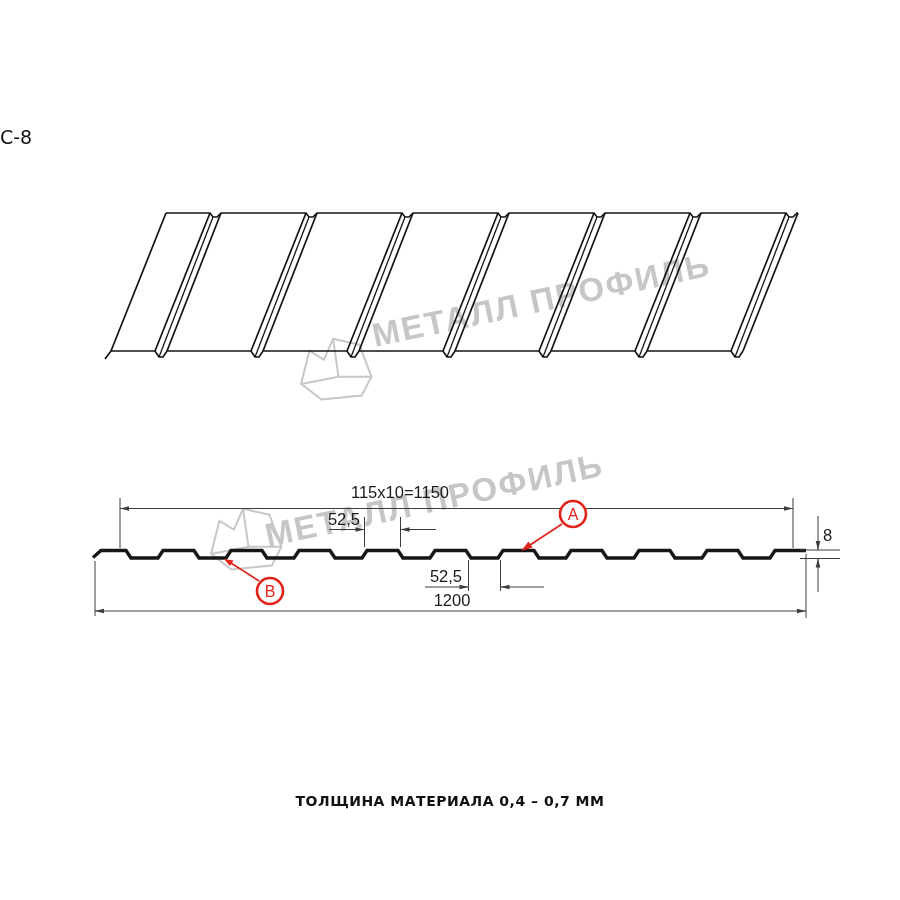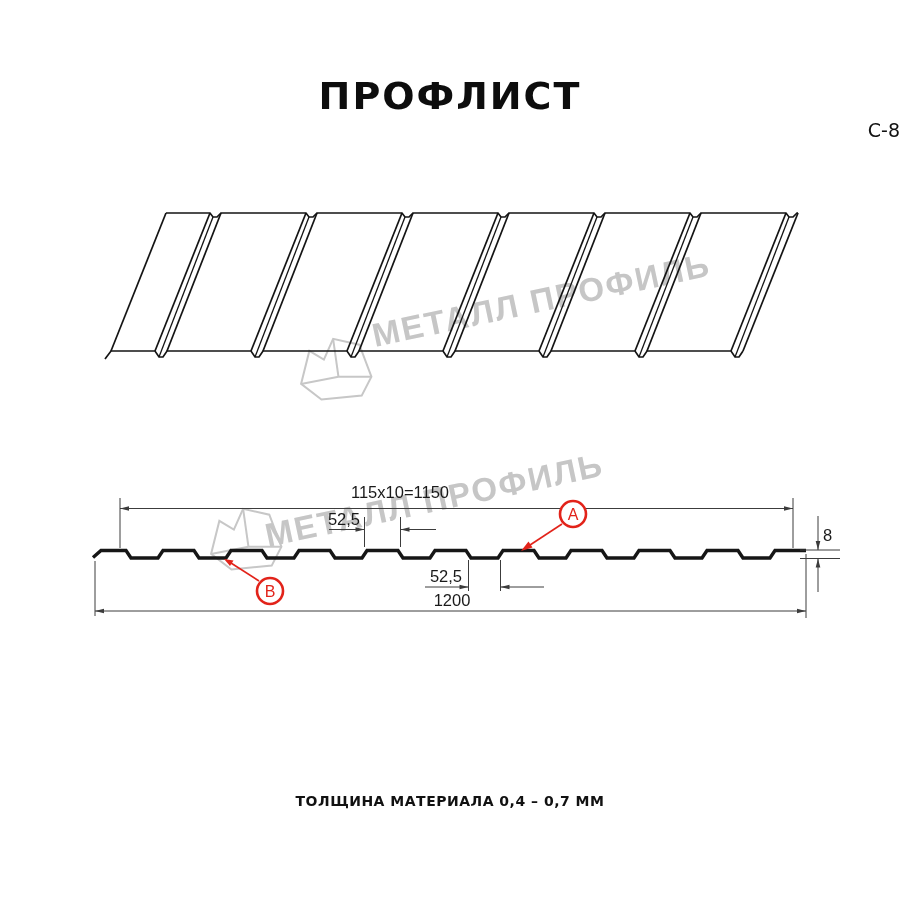--- a/index.html
+++ b/index.html
@@ -1,21 +1,21 @@
 <!DOCTYPE html>
 <html><head>
 <meta charset="utf-8">
 <style>
   html,body{margin:0;padding:0;background:#fff;}
   #stage{position:relative;width:900px;height:900px;background:#ffffff;overflow:hidden;
          font-family:"Liberation Sans",sans-serif;}
   .title{position:absolute;left:0;top:74px;width:900px;text-align:center;
          font-size:38px;font-weight:bold;letter-spacing:2px;color:#0d0d0d;
          font-family:"DejaVu Sans","Liberation Sans",sans-serif;}
-  .subtitle{position:absolute;left:0;top:119px;width:900px;text-align:right;
+  .subtitle{position:absolute;left:0;top:126px;width:900px;text-align:left;
             font-size:19px;font-weight:500;color:#111;
             font-family:"DejaVu Sans","Liberation Sans",sans-serif;}
   .footer{position:absolute;left:0;top:793px;width:900px;text-align:center;
           font-size:14px;font-weight:bold;letter-spacing:0.5px;color:#111;
           font-family:"DejaVu Sans","Liberation Sans",sans-serif;}
   svg{position:absolute;left:0;top:0;}
   .wm{stroke:#c7c7c7;fill:none;stroke-width:2;}
   .wm-text{fill:#c6c6c6;font-weight:bold;font-size:33px;letter-spacing:2px;
            font-family:"Liberation Sans",sans-serif;}
   .sheet{stroke:#141414;fill:none;stroke-width:1.7;stroke-linejoin:miter;}
@@ -27,21 +27,20 @@
   .red-line{stroke:#e2231a;stroke-width:1.6;fill:none;}
   .red-circle{stroke:#e2231a;stroke-width:2.6;fill:#ffffff;}
   .red-arrow{fill:#e2231a;stroke:none;}
   .red-text{fill:#e2231a;font-size:16px;font-family:"Liberation Sans",sans-serif;}
 </style>
 </head>
 <body>
 
 <div id="stage">
 
-  <div class="title">ПРОФЛИСТ</div>
   <div class="subtitle">С-8</div>
 
   <svg width="900" height="900" viewBox="0 0 900 900">
 
     <g>
       <g transform="translate(288,348) rotate(-14)">
         <polygon class="wm" points="4,38 20,8 32,20 46,2 70,14 74,48 60,64 20,58"></polygon>
         <polyline class="wm" points="4,38 42,40 74,48"></polyline>
         <polyline class="wm" points="46,2 42,40"></polyline>
       </g>

